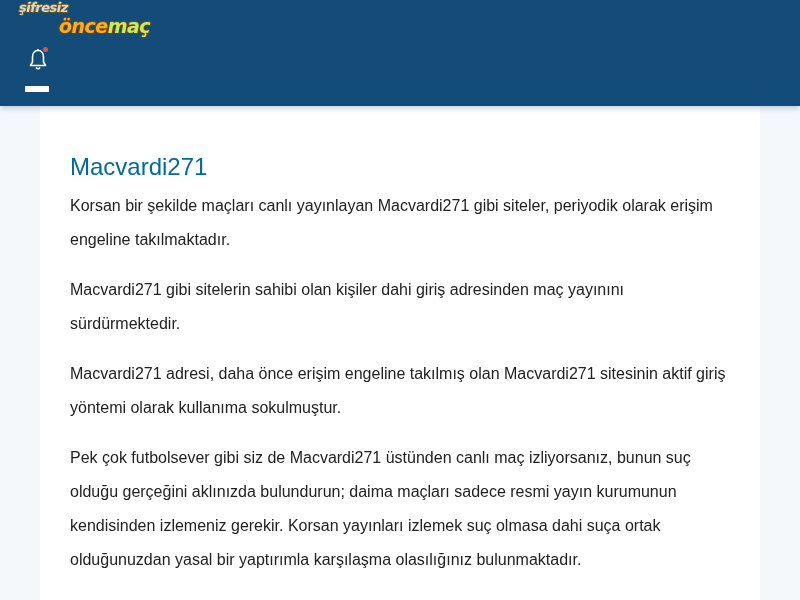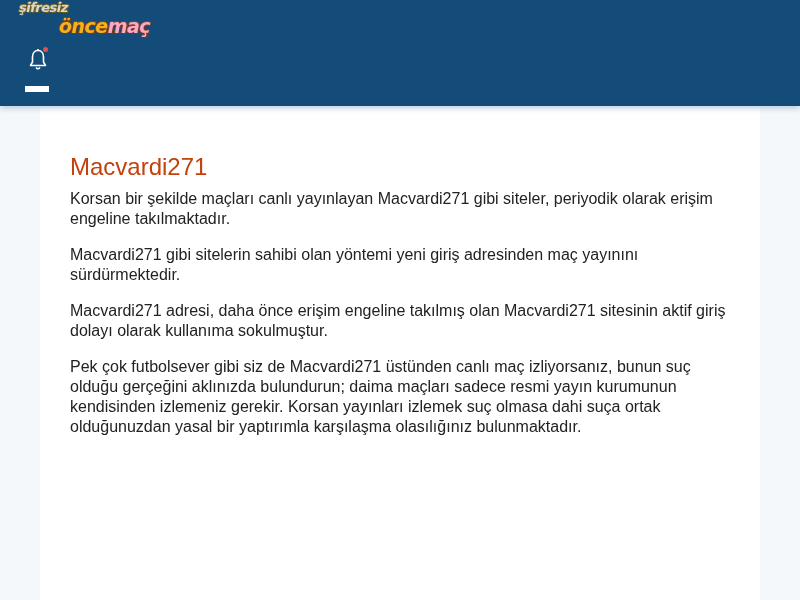--- a/index.html
+++ b/index.html
@@ -27,21 +27,21 @@
       color: #d8d8d0;
       text-shadow: 1px 1px 0 #6b5a1e, -1px 0 0 #8a7330, 0 -1px 0 #8a7330, 1px 0 0 #8a7330;
     }
     .logo .l2 {
       position: absolute; left: 40px; top: 17px;
       font-family: "DejaVu Sans", sans-serif; font-weight: bold; font-style: italic;
       font-size: 19px; letter-spacing: -0.5px;
       color: #f5b21f;
       text-shadow: 1px 1px 0 #7a3a10, -1px 0 0 #8c4a12, 0 -1px 0 #8c4a12, 1px 0 0 #8c4a12;
     }
-    .logo .l2 .red { color: #f9a8d4; }
+    .logo .l2 .red { color: #bef264; }
     .bell {
       position: absolute; left: 28px; top: 48px; width: 20px; height: 24px;
       cursor: pointer;
     }
     .bell-dot {
       position: absolute; left: 43px; top: 47px; width: 5px; height: 5px;
       border-radius: 50%; background: #e0514f;
     }
     .menu-bar {
       position: absolute; left: 25px; top: 86px; width: 24px; height: 6px;
@@ -49,25 +49,25 @@
     }
     .card {
       position: absolute; left: 40px; top: 106px; width: 720px; height: 494px;
       background: #ffffff;
       z-index: 1;
     }
     .content {
       position: absolute; left: 30px; top: 44px; width: 665px;
     }
     .title {
-      font-size: 24px; font-weight: normal; color: #c2410c;
+      font-size: 24px; font-weight: normal; color: #0369a1;
       line-height: 34px; margin-bottom: 5px;
     }
     .para {
-      font-size: 16px; line-height: 20px; color: #222;
+      font-size: 16px; line-height: 34px; color: #222;
       margin-bottom: 16px;
     }
   </style>
 </head>
 <body>
 
 <div class="header">
   <div class="logo" title="şifresiz canlı maç">
     <span class="l1">şifresiz</span>
     <span class="l2"><span>önce</span><span class="red">maç</span></span>
@@ -82,17 +82,17 @@
   </div>
   <div class="bell-dot"></div>
 
   <div class="menu-bar"></div>
 </div>
 
 <div class="card">
   <div class="content">
     <h1 class="title">Macvardi271</h1>
     <p class="para">Korsan bir şekilde maçları canlı yayınlayan Macvardi271 gibi siteler, periyodik olarak erişim engeline takılmaktadır.</p>
-    <p class="para">Macvardi271 gibi sitelerin sahibi olan yöntemi yeni giriş adresinden maç yayınını sürdürmektedir.</p>
-    <p class="para">Macvardi271 adresi, daha önce erişim engeline takılmış olan Macvardi271 sitesinin aktif giriş dolayı olarak kullanıma sokulmuştur.</p>
+    <p class="para">Macvardi271 gibi sitelerin sahibi olan kişiler dahi giriş adresinden maç yayınını sürdürmektedir.</p>
+    <p class="para">Macvardi271 adresi, daha önce erişim engeline takılmış olan Macvardi271 sitesinin aktif giriş yöntemi olarak kullanıma sokulmuştur.</p>
     <p class="para">Pek çok futbolsever gibi siz de Macvardi271 üstünden canlı maç izliyorsanız, bunun suç olduğu gerçeğini aklınızda bulundurun; daima maçları sadece resmi yayın kurumunun kendisinden izlemeniz gerekir. Korsan yayınları izlemek suç olmasa dahi suça ortak olduğunuzdan yasal bir yaptırımla karşılaşma olasılığınız bulunmaktadır.</p>
   </div>
 </div>
 
 </body></html>

